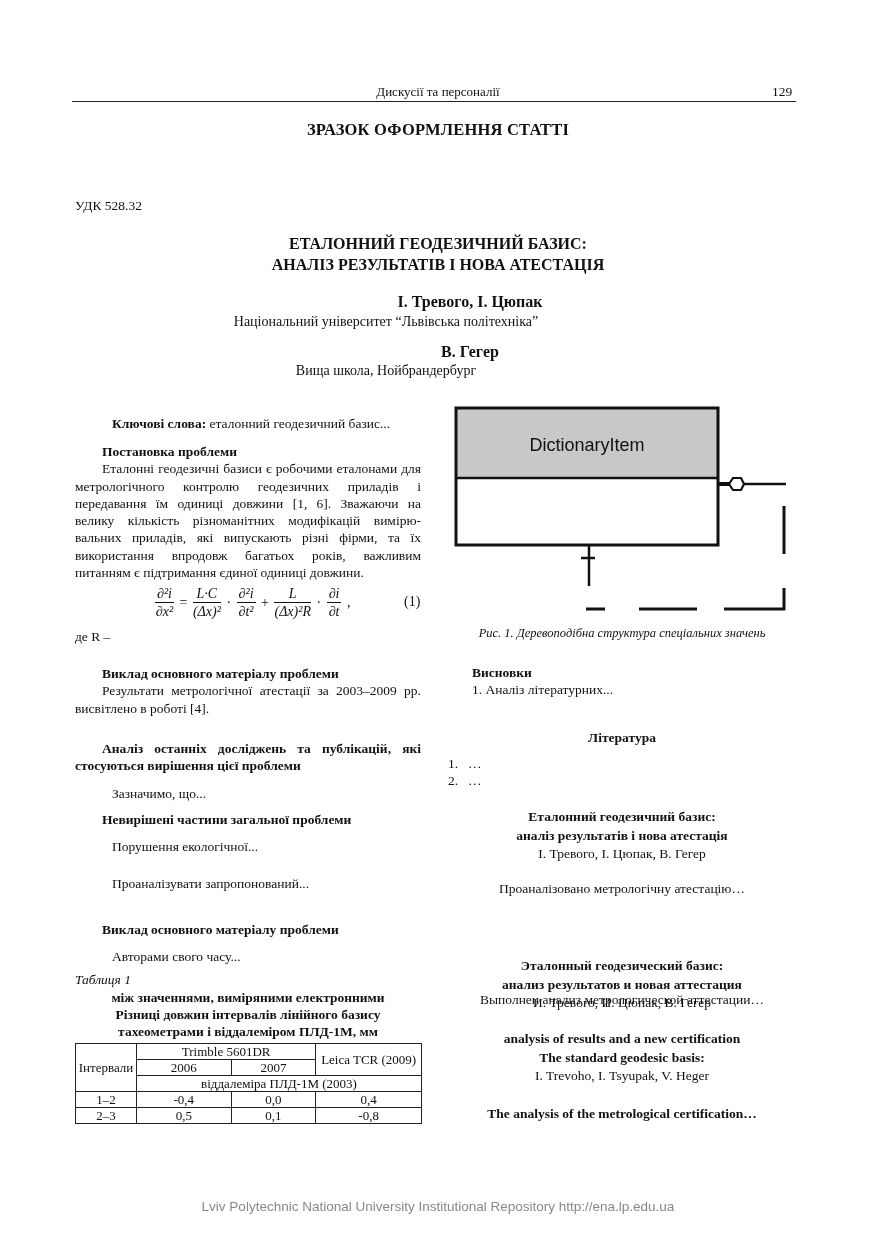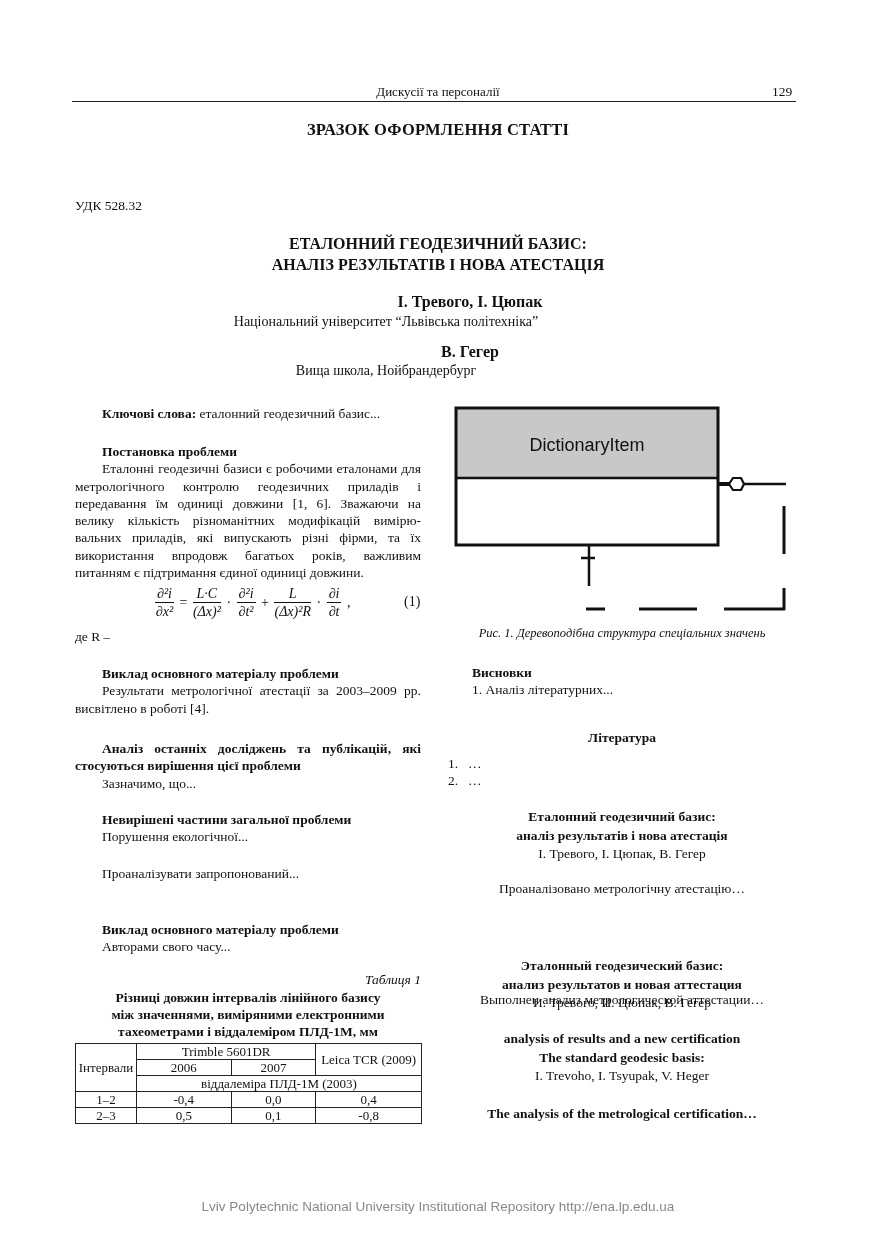--- a/index.html
+++ b/index.html
@@ -11,21 +11,21 @@
   .pageno { top:84px; left:772px; font-size:13.5px; }
   .doc-title { left:0; width:876px; top:120px; font-size:16.5px; font-weight:bold; text-align:center; letter-spacing:0.2px; }
   .udk { left:75px; top:198px; font-size:13.5px; }
   .art-title { left:0; width:876px; top:233px; font-size:16px; font-weight:bold; text-align:center; line-height:21px; }
   .authors { left:0; width:876px; font-size:16px; font-weight:bold; text-align:center;margin-left:32px; }
   .aff { left:0; width:772px; font-size:14px; text-align:center;font-family:Liberation Serif, serif; }
   .col { font-size:13.5px; line-height:17.3px; }
   .lcol { left:75px; width:346px; }
   .para { text-align:justify; text-indent:27px; margin:0; }
   .h { font-weight:bold; text-indent:27px; margin:0; }
-  .ind { text-indent:27px; margin:0; }
+  .ind { text-indent:27px; margin:10px; }
   .kw-label { font-weight:bold; }
   .formula { position:absolute; left:155px; top:585px; width:270px; height:40px; font-style:italic; font-size:14px; }
   .frac { display:inline-block; text-align:center; vertical-align:middle; }
   .frac .num { display:block; border-bottom:1px solid #111; padding:0 2px; line-height:17px; }
   .frac .den { display:block; line-height:18px; }
   .op { vertical-align:middle; font-style:normal; padding:0 2px; }
   .eqno { position:absolute; left:404px; top:594px; font-size:14px; }
   table.t1 { position:absolute; left:75px; top:1043px; width:347px; border-collapse:collapse; font-size:13px; }
   table.t1 td { border:1px solid #222; text-align:center; padding:0; height:15px; line-height:15px; }
   .figcap { font-style:italic; font-size:12.5px; }
@@ -93,24 +93,24 @@
 
 <div class="abs col lcol" style="top:865px">
   <p class="ind">Проаналізувати запропонований...</p>
 </div>
 
 <div class="abs col lcol" style="top:921px">
   <p class="h">Виклад основного матеріалу проблеми</p>
   <p class="ind">Авторами свого часу...</p>
 </div>
 
-<div class="abs col" style="left:75px;width:346px;top:971px;text-align:right;font-style:italic;">Таблиця 1</div>
+<div class="abs col" style="left:75px;width:346px;top:971px;text-align:left;font-style:italic;">Таблиця 1</div>
 <div class="abs col" style="left:75px;width:346px;top:989px;text-align:center;font-weight:bold;line-height:17px;">
+  <div>між значеннями, виміряними електронними</div>
   <div>Різниці довжин інтервалів лінійного базису</div>
-  <div>між значеннями, виміряними електронними</div>
   <div>тахеометрами і віддалеміром ПЛД-1М, мм</div>
 </div>
 <table class="t1">
   <tbody>
       <tr>
     <td rowspan="3" style="width:60px">Інтервали</td>
     <td colspan="2">Trimble 5601DR</td>
     <td rowspan="2" style="width:105px">Leica TCR (2009)</td>
   </tr>
   <tr>

